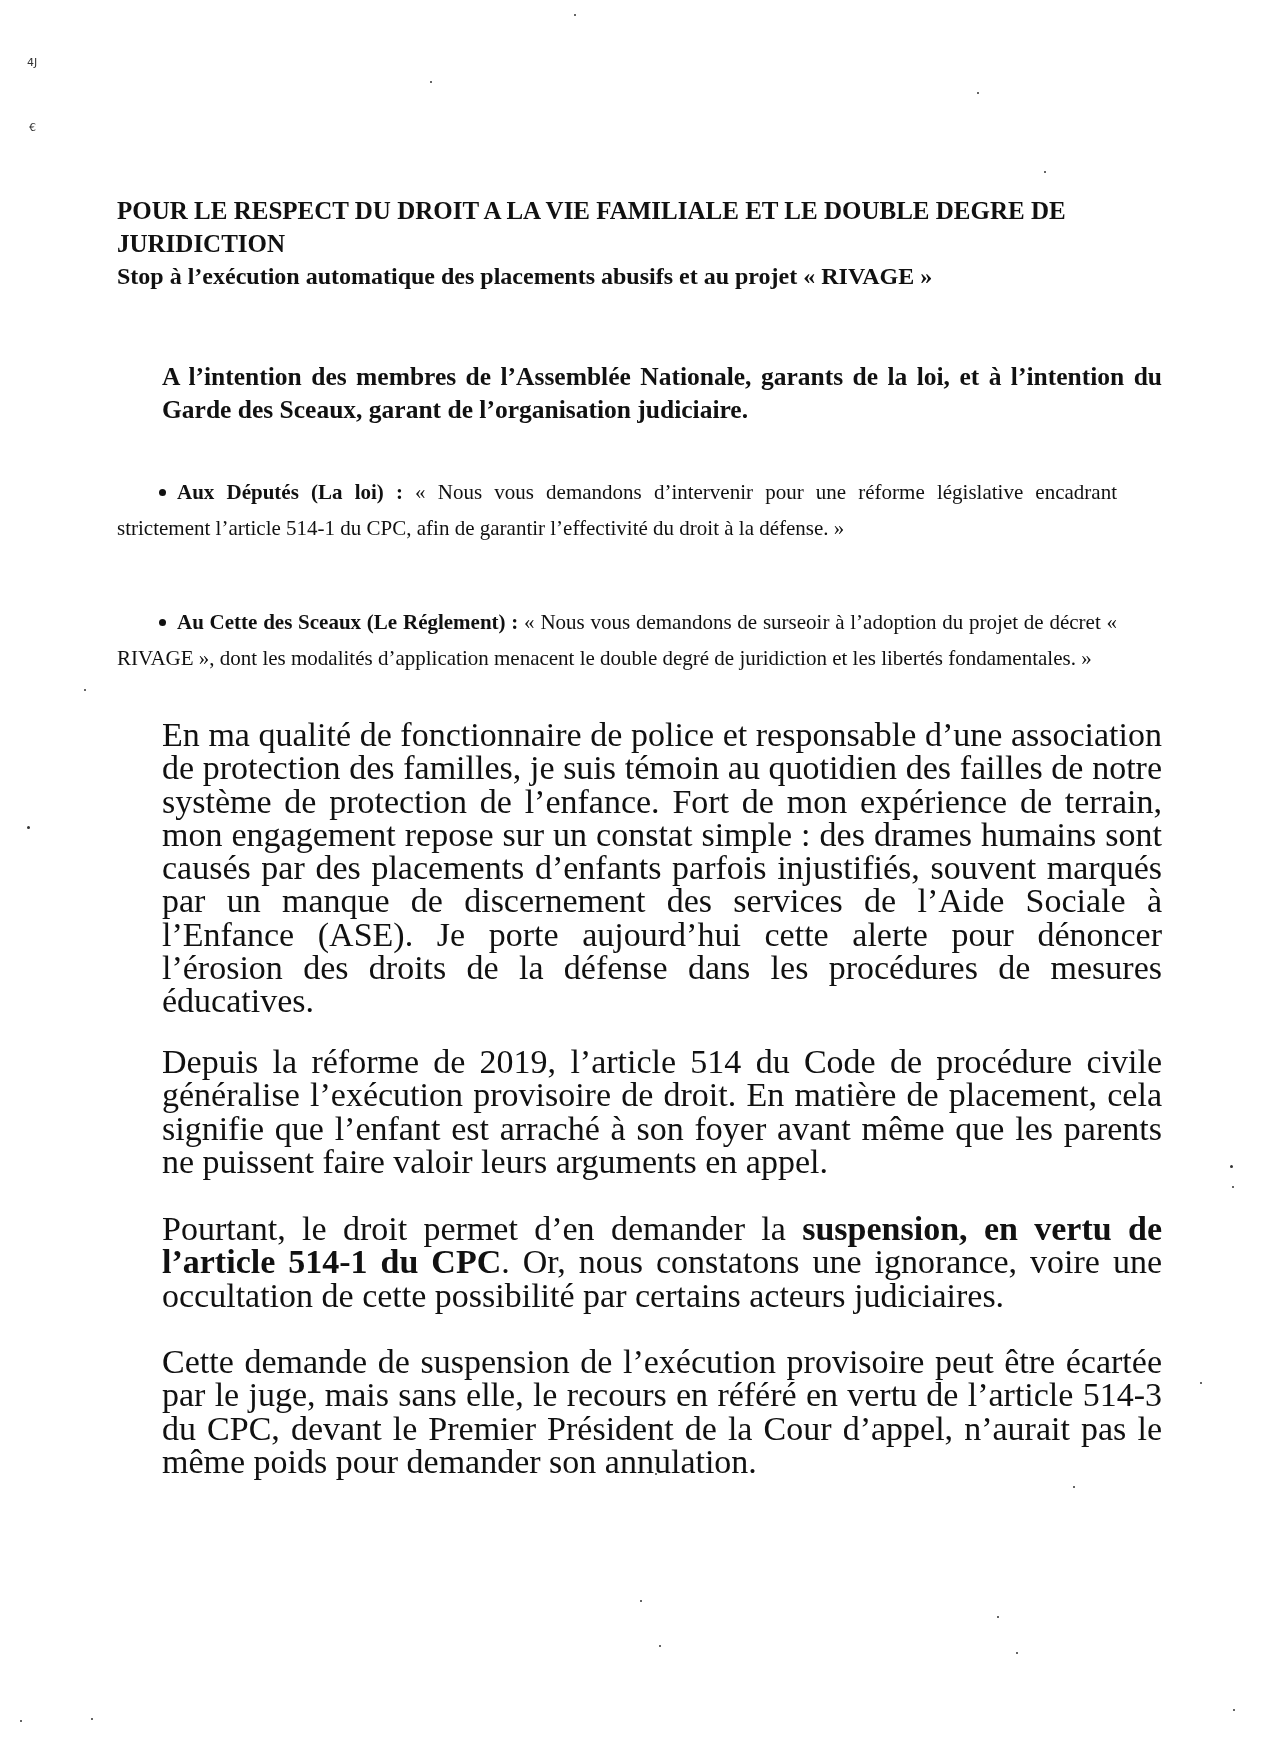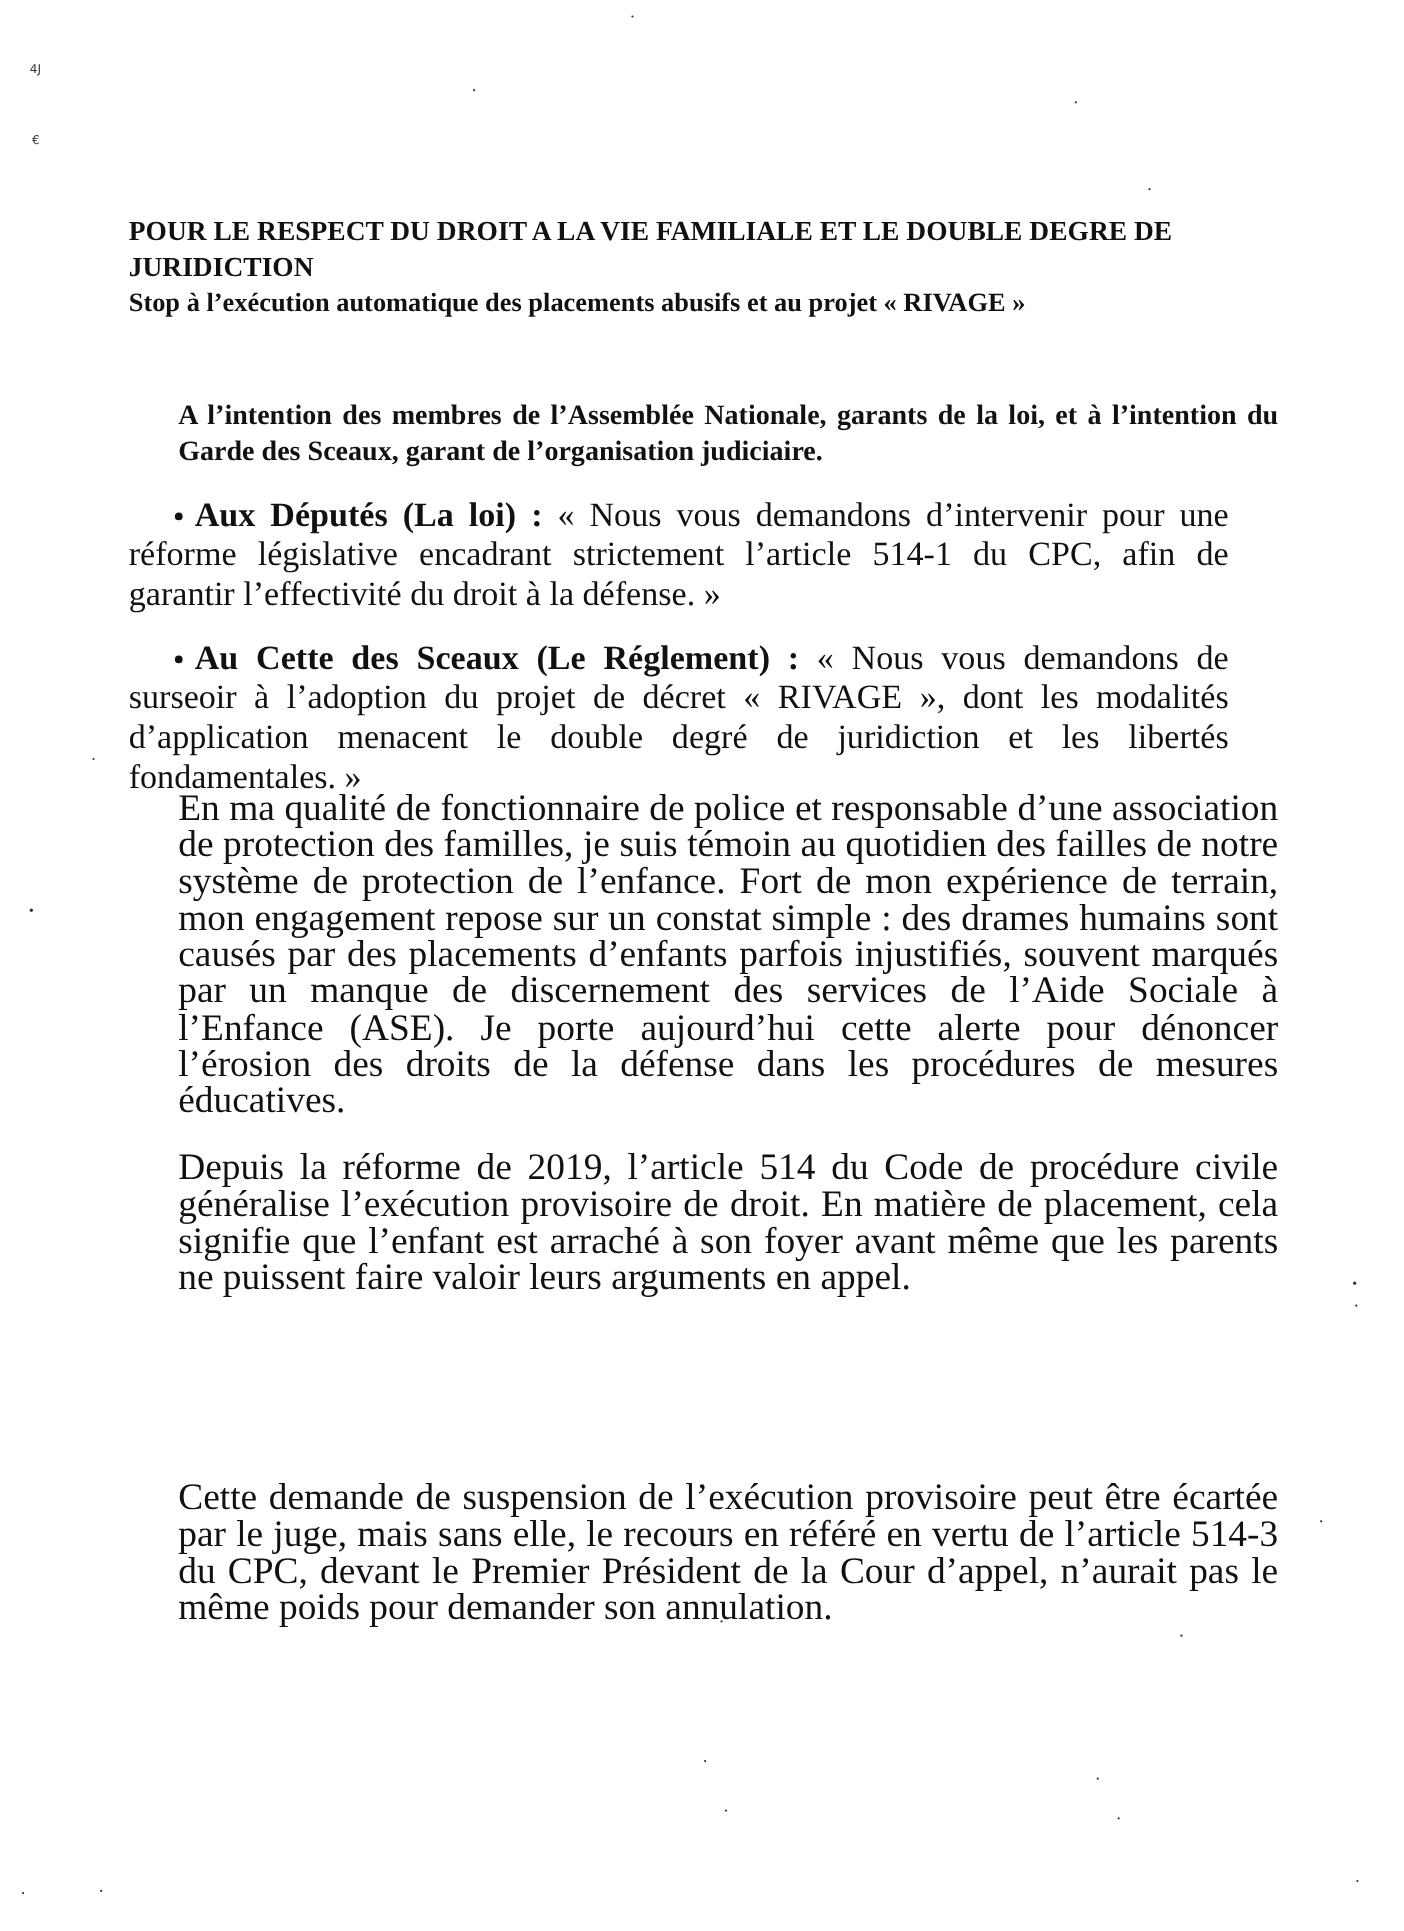--- a/index.html
+++ b/index.html
@@ -6,21 +6,21 @@
   body { width: 1276px; height: 1755px; position: relative; overflow: hidden;
          font-family: "Liberation Serif", "DejaVu Serif", serif; color: #111; }
   .page { position: absolute; left: 0; top: 0; width: 1184px; height: 1755px; }
   .blk { position: absolute; left: 117px; width: 1000px; font-size: 34px; line-height: 33.5px; }
   .bold { font-weight: bold; }
   .just { text-align: justify; text-align-last: auto; margin-left: 45px; }
   .title { top: 128px; font-weight: bold; font-size: 25px; }
   .heading { top: 194px; font-weight: bold; font-size: 25px; line-height: 33px; }
   .subtitle { top: 260px; font-weight: bold; font-size: 24px; }
   .intro { top: 360px; font-weight: bold; font-size: 25.5px; line-height: 33px; }
-  .bullet-item { position: absolute; left: 117px; width: 1000px; font-size: 31px; line-height: 36px; text-align: justify; }
+  .bullet-item { position: absolute; left: 117px; width: 1000px; font-size: 21px; line-height: 36px; text-align: justify; margin-top: 24px; }
   .bullet-dot { display: inline-block; width: 7px; height: 7px; border-radius: 50%; background: #111;
                 margin: 0 11px 3px 42px; vertical-align: middle; }
   .b1 { top: 450px; }
   .b2 { top: 580px; }
   .p1 { top: 718px; line-height: 33.3px; }
   .sec1 { top: 982px; font-weight: bold; font-size: 25px; }
   .p2 { top: 1045px; line-height: 33.3px; }
   .p3 { top: 1212px; line-height: 33.3px; }
   .p4 { top: 1345px; line-height: 33.3px; }
   .speck { position: absolute; background: #333; border-radius: 50%; }
@@ -47,20 +47,23 @@
 
   <div class="bullet-item b2">
     <span class="bullet-dot"></span><span class="bold">Au Cette des Sceaux (Le Réglement) :</span><span> «  Nous vous demandons de surseoir à l’adoption du projet de décret « RIVAGE », dont les modalités d’application menacent le double degré de juridiction et les libertés fondamentales. »</span>
   </div>
 
   <div class="blk p1 just">En ma qualité de fonctionnaire de police et responsable d’une association de protection des familles, je suis témoin au quotidien des failles de notre système de protection de l’enfance.  Fort de mon expérience de terrain, mon engagement repose sur un constat simple :  des drames humains sont causés par des placements d’enfants parfois injustifiés, souvent marqués par un manque de discernement des services de l’Aide Sociale à l’Enfance (ASE). Je porte aujourd’hui cette alerte pour dénoncer l’érosion des droits de la défense dans les procédures de mesures éducatives.</div>
 
 
   <div class="blk p2 just">Depuis la réforme de 2019, l’article 514 du Code de procédure civile généralise l’exécution provisoire de droit. En matière de placement, cela signifie que l’enfant est arraché à son foyer avant même que les parents ne puissent faire valoir leurs arguments en appel.</div>
 
+  <div class="blk p3 just">
+    <span>Pourtant, le droit permet d’en demander la </span><span class="bold">suspension, en vertu de l’article 514-1 du CPC</span><span>. Or, nous constatons une ignorance, voire une occultation de cette possibilité par certains acteurs judiciaires.</span>
+  </div>
 
   <div class="blk p4 just">Cette demande de suspension de l’exécution provisoire peut être écartée par le juge, mais sans elle, le recours en référé en vertu de l’article 514-3 du CPC,  devant le Premier Président de la Cour d’appel, n’aurait pas le même poids pour demander son annulation.</div>
 
   <span class="speck" style="left:574px;top:14px;width:2px;height:2px;"></span>
   <span class="speck" style="left:430px;top:81px;width:2px;height:2px;"></span>
   <span class="speck" style="left:977px;top:92px;width:2px;height:2px;"></span>
   <span class="speck" style="left:1044px;top:171px;width:2px;height:2px;"></span>
   <span class="speck" style="left:84px;top:689px;width:2px;height:2px;"></span>
   <span class="speck" style="left:27px;top:826px;width:3px;height:3px;"></span>
   <span class="speck" style="left:1230px;top:1165px;width:3px;height:3px;"></span>

